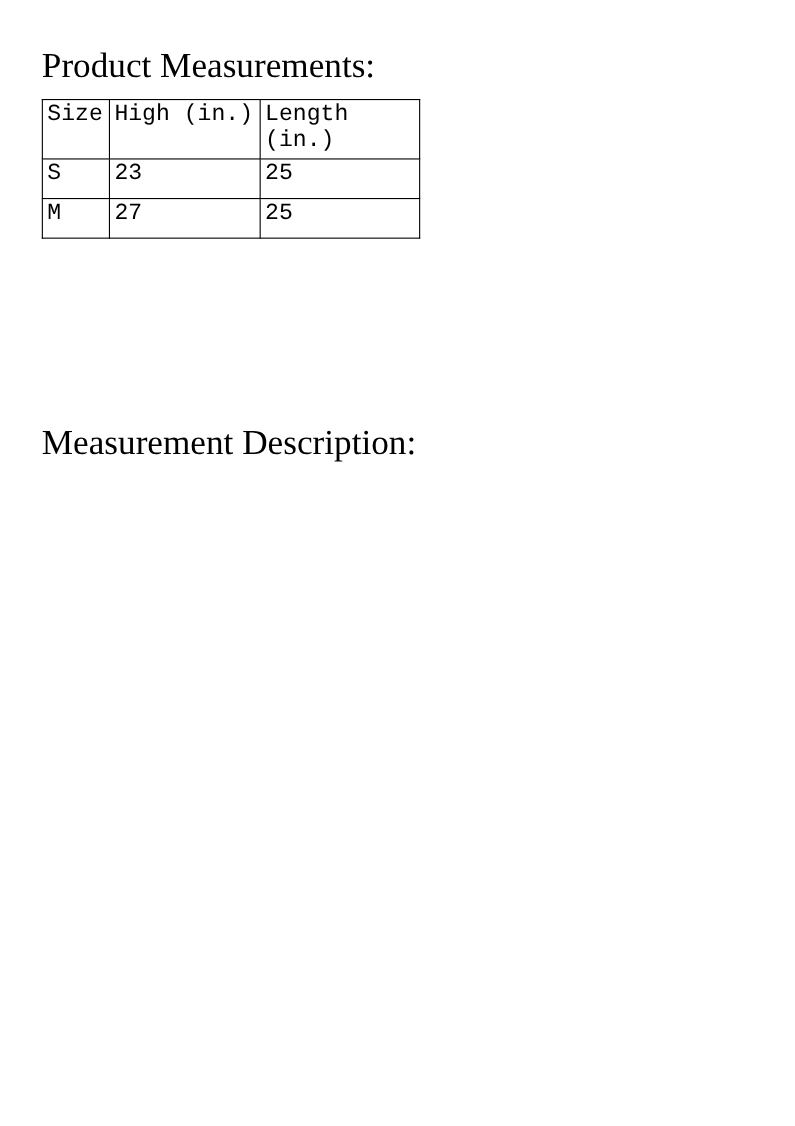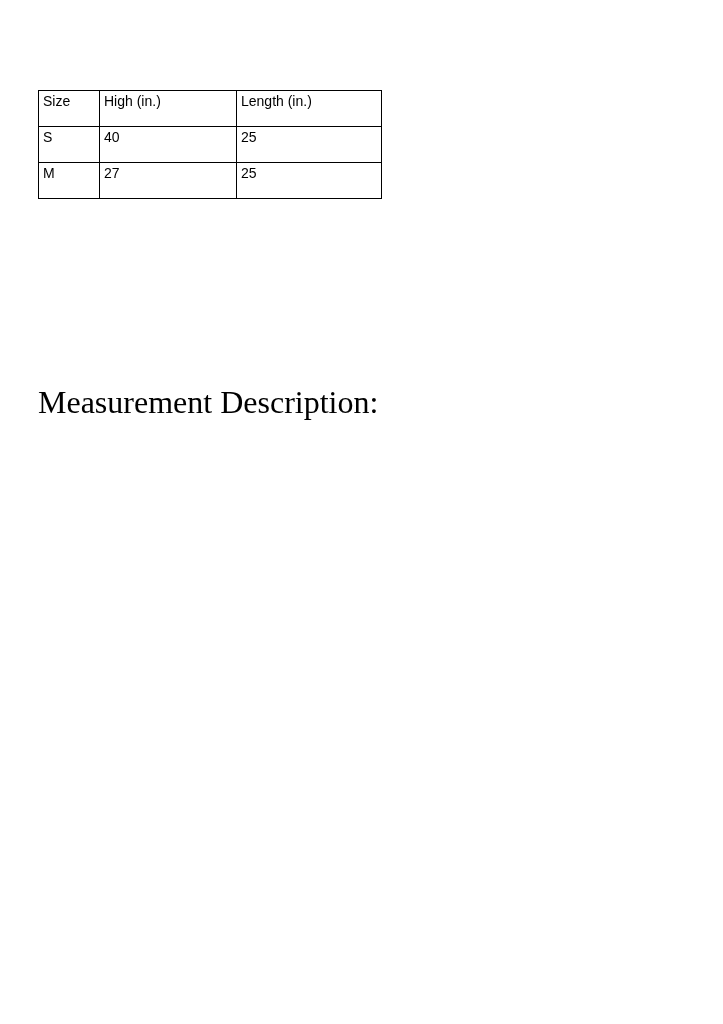--- a/index.html
+++ b/index.html
@@ -32,22 +32,22 @@
     white-space: nowrap;
     color: #000;
   }
 
   #heading-product { left: 38px; top: 42px; }
   #heading-description { left: 38px; top: 385px; }
 
   table.doc-table {
     position: absolute;
     border-collapse: collapse;
-    font-family: Liberation Sans, sans-serif;
-    font-size: 14px;
+    font-family: Liberation Mono, monospace;
+    font-size: 21px;
     line-height: 1.15;
     color: #000;
     background: #fff;
   }
 
   table.doc-table td,
   table.doc-table th {
     border: 1.5px solid #000;
     padding: 2px 4px 3px 4px;
     text-align: left;
@@ -82,31 +82,32 @@
   }
   #description-table tr { height: 70px; }
 
   .term-line { display: block; }
 </style>
 </head>
 <body>
 
 <div class="page">
 
+  <div class="heading" id="heading-product">Product Measurements:</div>
 
   <table class="doc-table" id="product-table">
     <tbody>
       <tr>
         <td class="col-size">Size</td>
         <td class="col-width">High (in.)</td>
         <td class="col-length">Length (in.)</td>
       </tr>
       <tr>
         <td class="col-size">S</td>
-        <td class="col-width">40</td>
+        <td class="col-width">23</td>
         <td class="col-length">25</td>
       </tr>
       <tr>
         <td class="col-size">M</td>
         <td class="col-width">27</td>
         <td class="col-length">25</td>
       </tr>
     </tbody>
   </table>
 

